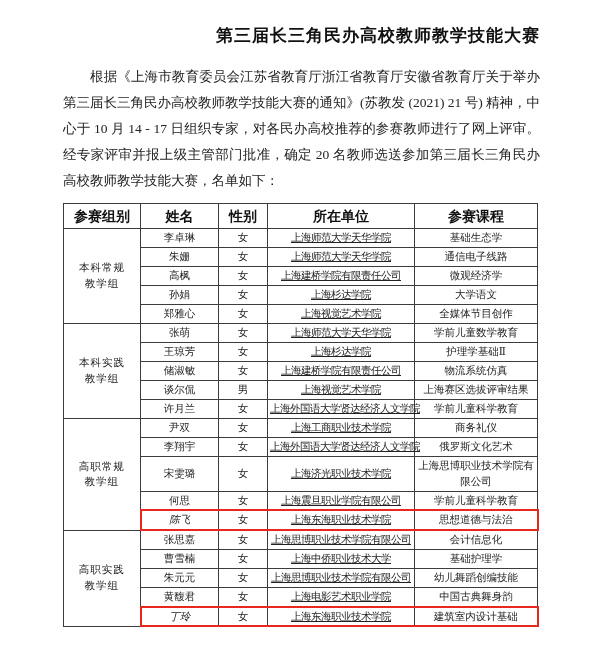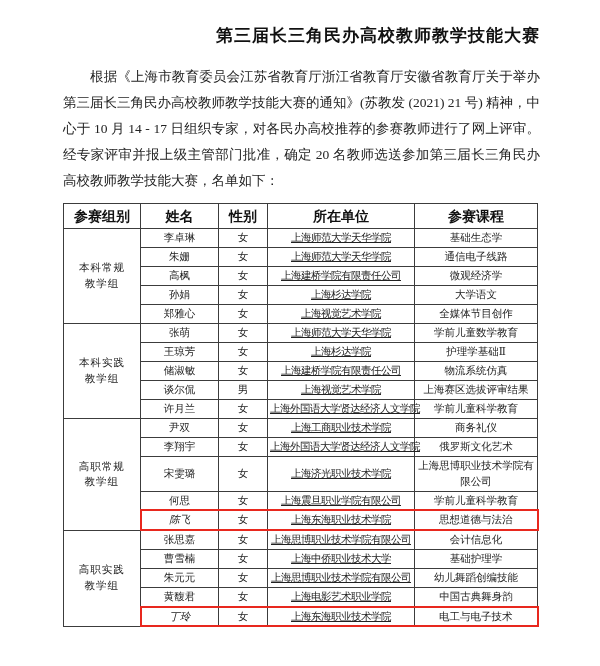--- a/index.html
+++ b/index.html
@@ -224,18 +224,18 @@
         <tr>
           <td class="cell-name">黄馥君</td>
           <td class="cell-gender">女</td>
           <td class="cell-unit">上海电影艺术职业学院</td>
           <td class="cell-course">中国古典舞身韵</td>
         </tr>
         <tr class="hl">
           <td class="cell-name">丁玲</td>
           <td class="cell-gender">女</td>
           <td class="cell-unit">上海东海职业技术学院</td>
-          <td class="cell-course">电工与电子技术</td>
+          <td class="cell-course">建筑室内设计基础</td>
         </tr>
       </tbody>
   </table>
 
 </div>
 
 </body></html>

